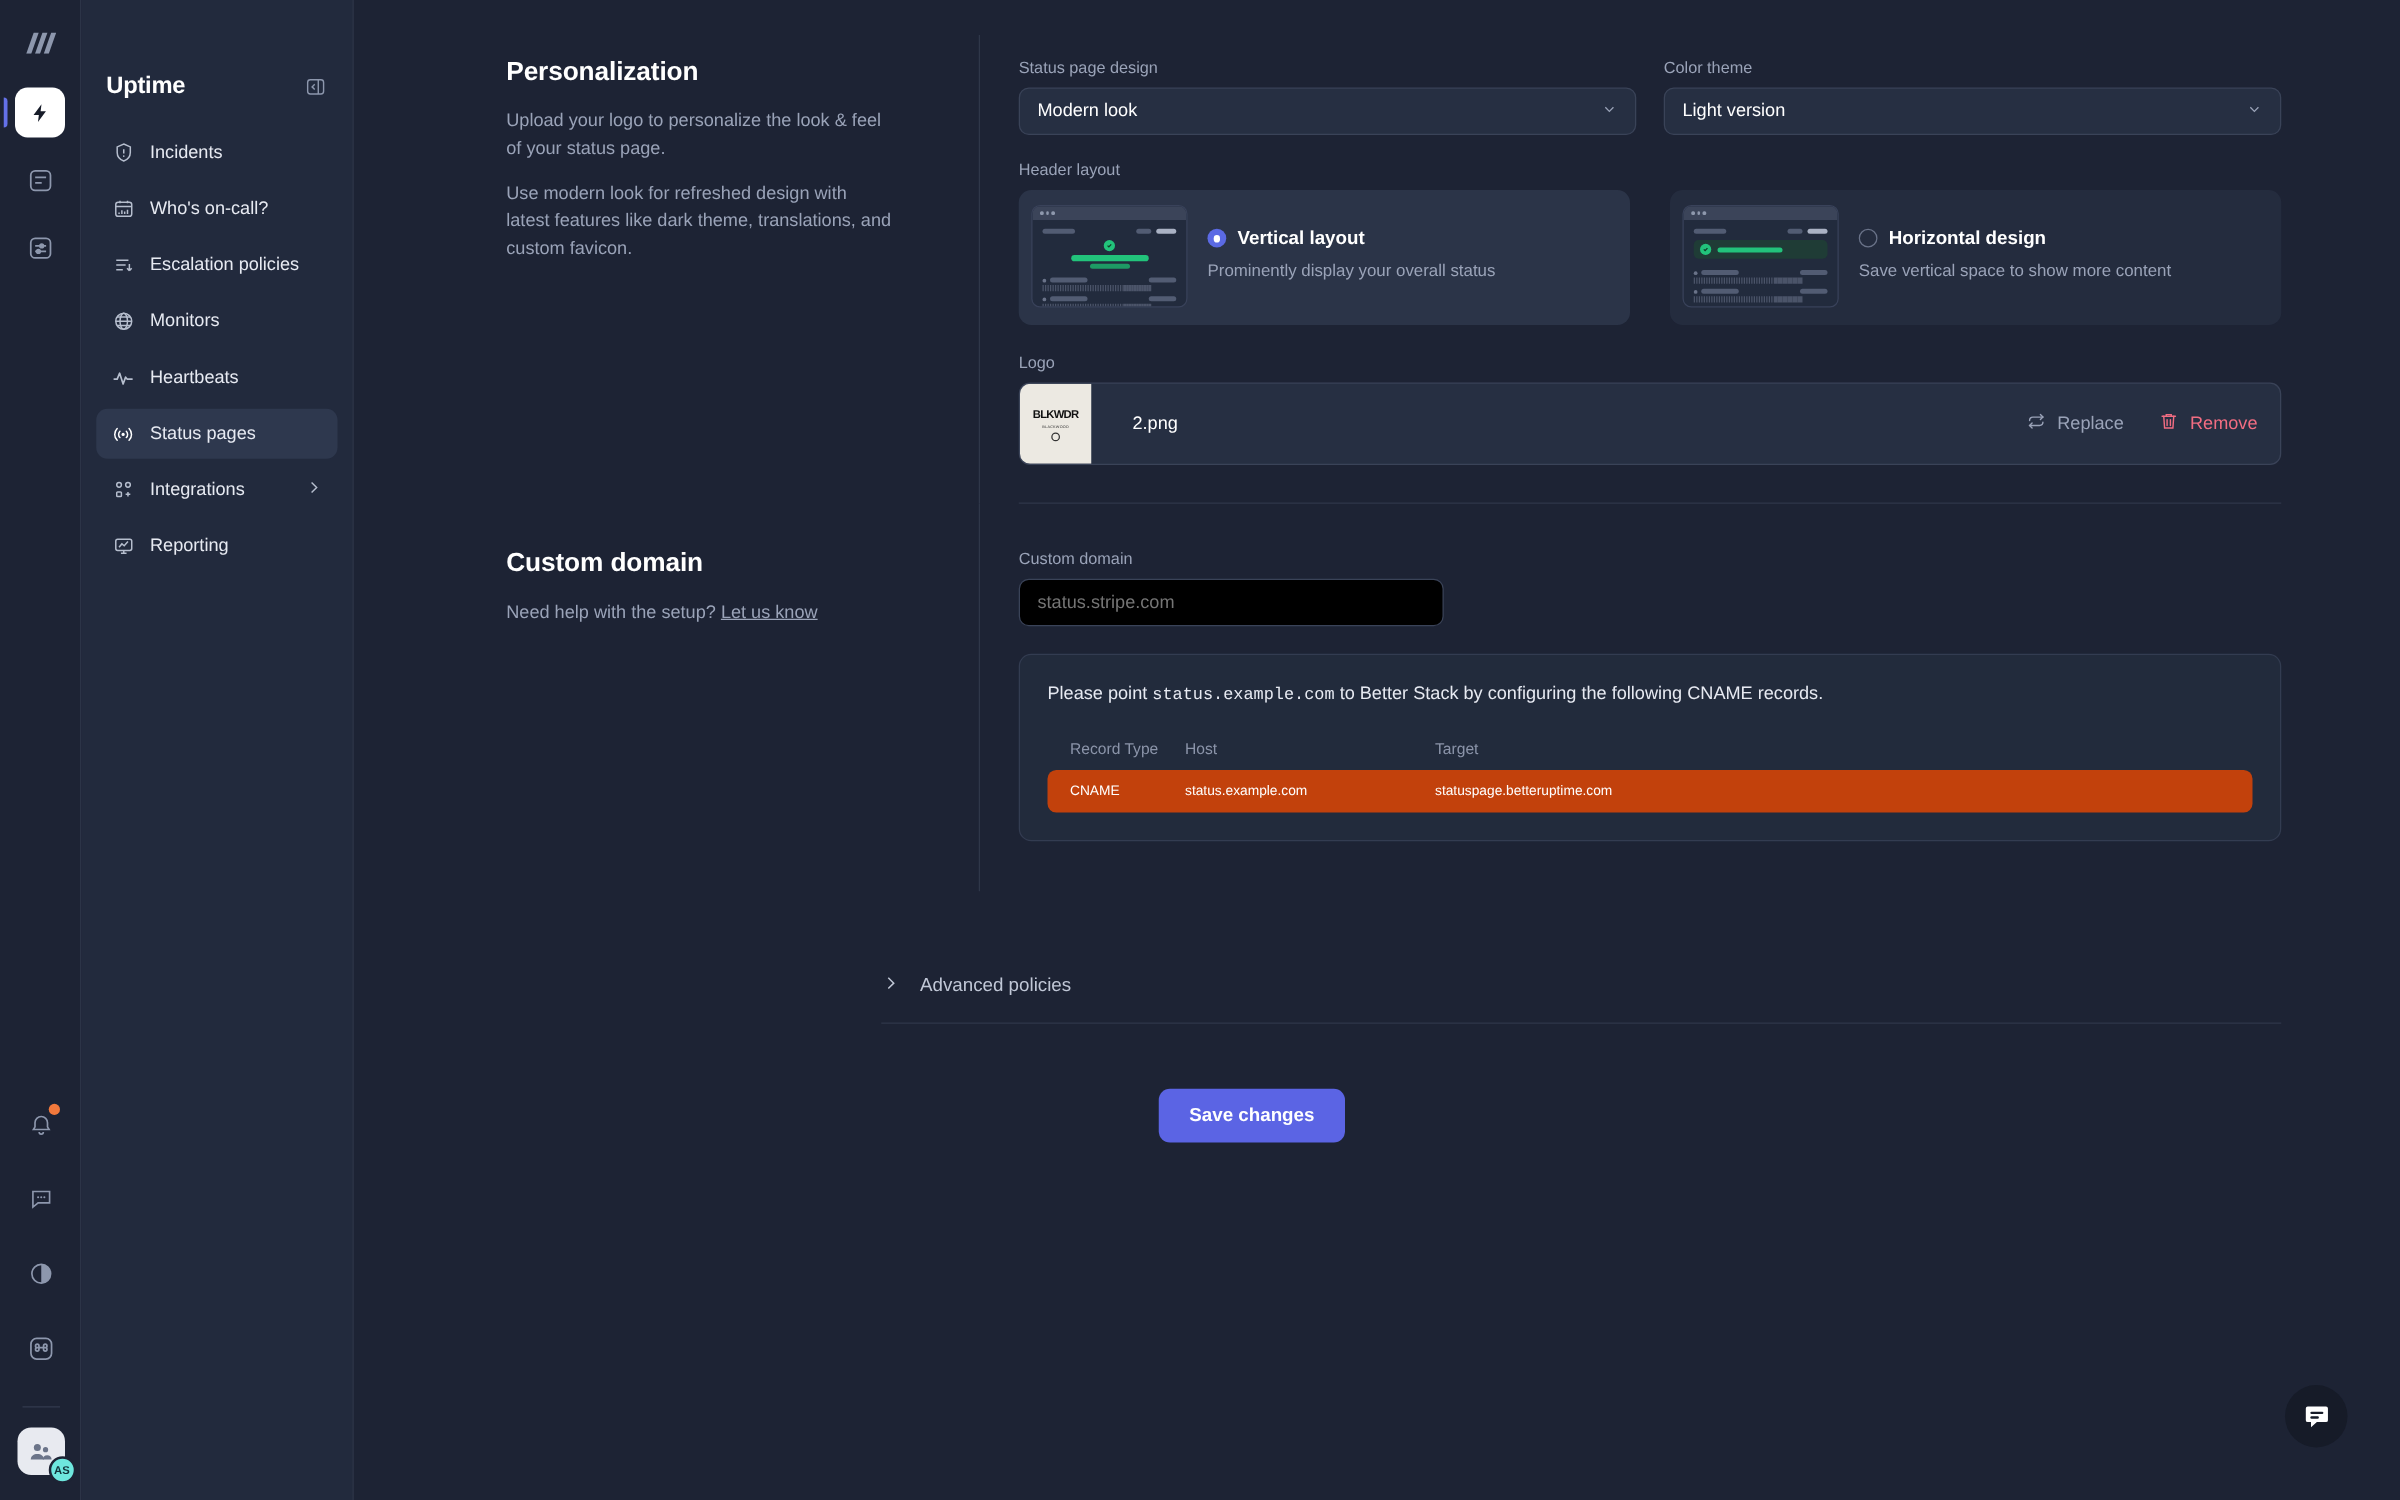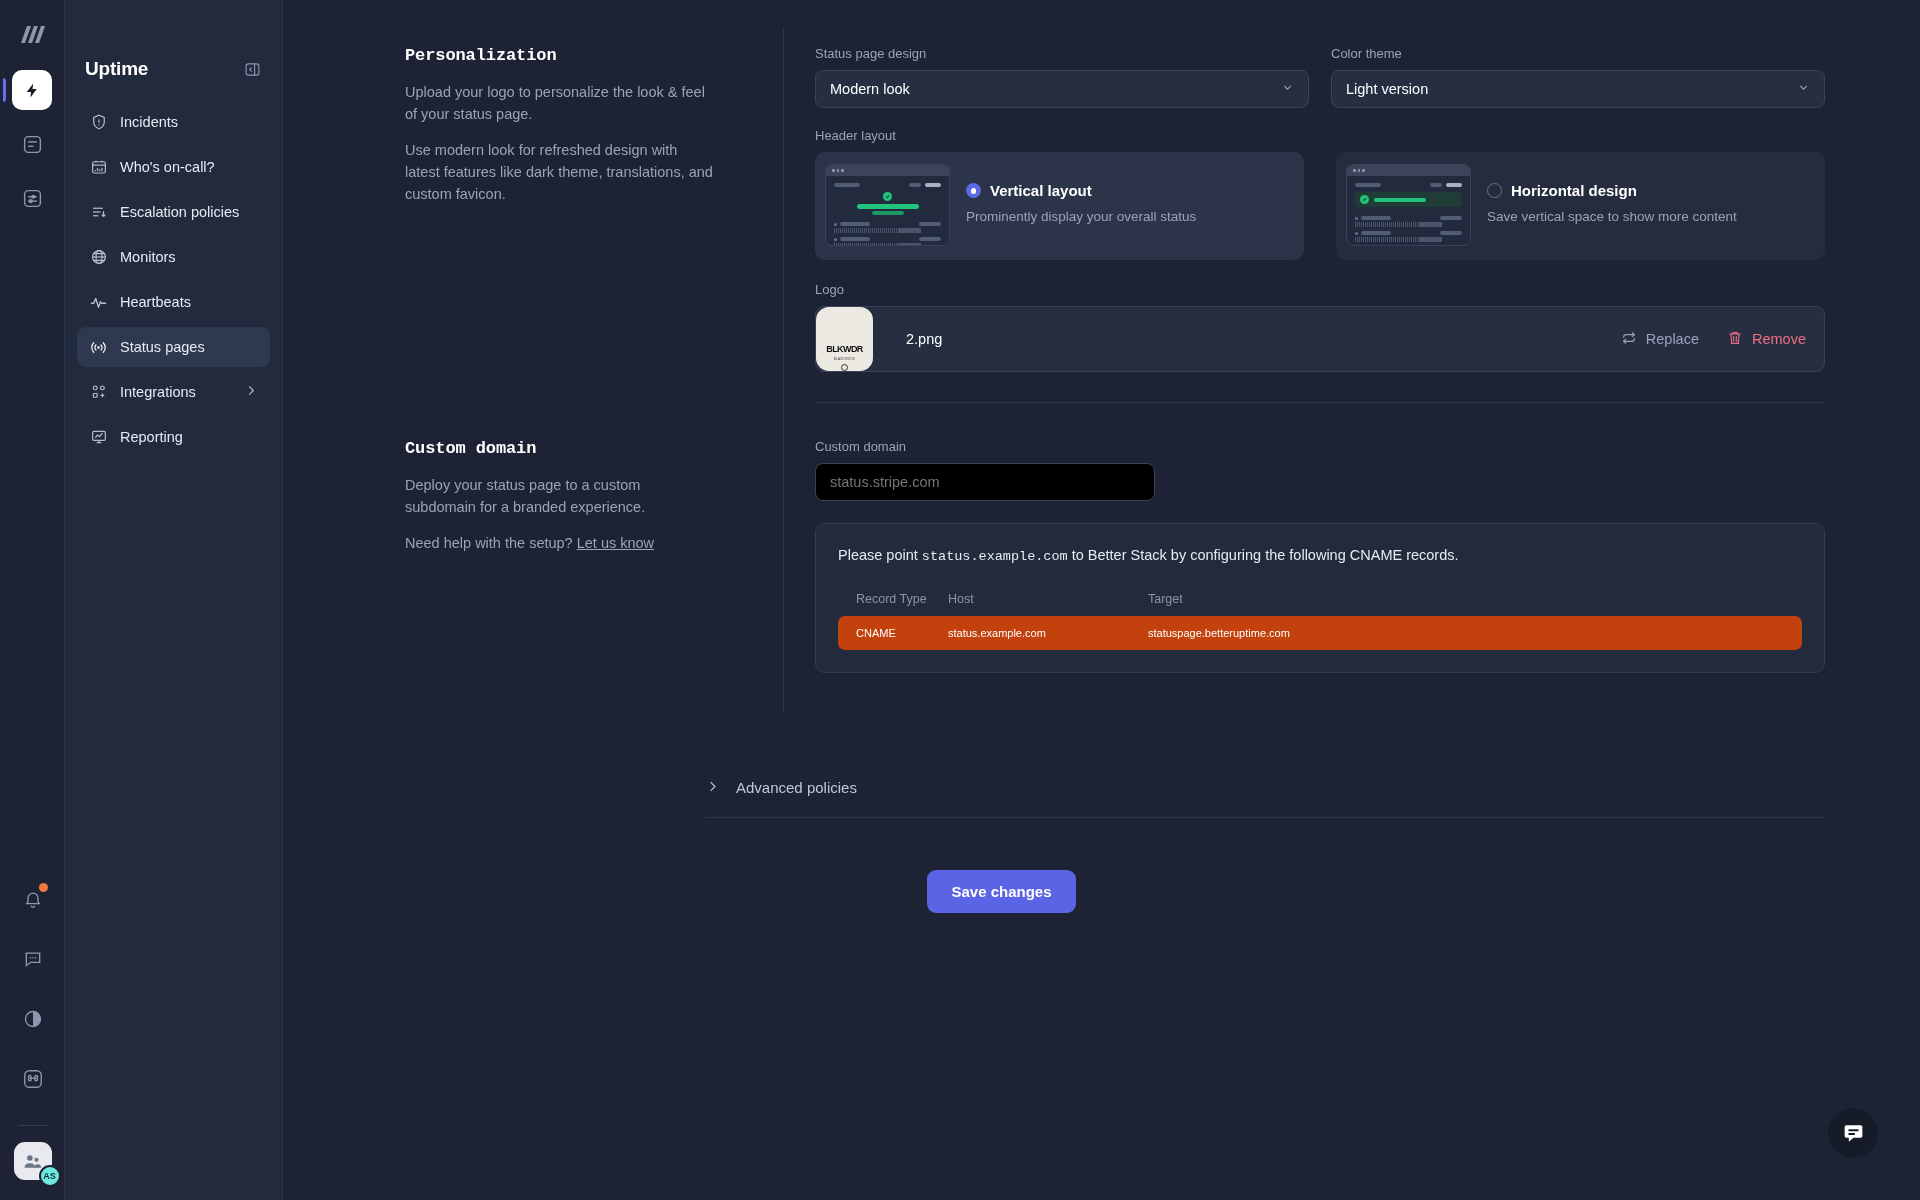--- a/index.html
+++ b/index.html
@@ -73,21 +73,21 @@
   .main { flex: 1; height: 1200px; position: relative; overflow: hidden; }
   .content { padding: 28px 0 0 0; }
 
   .section { display: flex; position: relative; }
   .sec-left { width: 500px; flex: 0 0 500px; padding: 18px 40px 0 122px; }
   .sec-right { flex: 1; padding: 18px 95px 0 32px; position: relative; }
   .sec-right::before {
     content: ""; position: absolute; left: 0; top: 0; bottom: 0; width: 1px;
     background: #2f3749;
   }
-  .sec-title { color: #ffffff; font-size: 17px; font-weight: 700; margin-bottom: 16px; letter-spacing: -0.1px; font-family: Liberation Mono, monospace; }
+  .sec-title { color: #ffffff; font-size: 21px; font-weight: 700; margin-bottom: 16px; letter-spacing: -0.1px; }
   .sec-p { color: #9aa3b8; font-size: 14.5px; line-height: 1.52; margin-bottom: 14px; max-width: 310px; }
   .sec-p a { color: #9aa3b8; text-decoration: underline; }
 
   .field-label { color: #9aa3b8; font-size: 13px; margin-bottom: 9px; }
   .row2 { display: flex; gap: 22px; margin-bottom: 20px; }
   .col { flex: 1; }
   .select {
     height: 38px; border: 1px solid #3a4358; border-radius: 8px;
     background: #262f42; display: flex; align-items: center; justify-content: space-between;
     padding: 0 14px; color: #ffffff; font-size: 14.5px; cursor: pointer;
@@ -128,21 +128,21 @@
   .radio { width: 15px; height: 15px; border-radius: 50%; border: 1.5px solid #6a7389; flex: 0 0 15px; }
   .radio.on { border: none; background: #5b6ae4; display:flex; align-items:center; justify-content:center; }
   .radio.on::after { content:""; width: 5.5px; height: 5.5px; border-radius:50%; background:#fff; }
   .lay-desc { color: #9aa3b8; font-size: 13.5px; line-height: 1.5; }
 
   .logo-box {
     border: 1px solid #3a4358; border-radius: 9px; background: #262f42;
     display: flex; align-items: center; height: 66px; overflow: hidden;
   }
   .logo-thumb { width: 57px; height: 64px; background: #ece9e2; flex: 0 0 57px;
-    display:flex; align-items:center; justify-content:flex-end; flex-direction: column; gap: 3px; border-radius: 13px; }
+    display:flex; align-items:center; justify-content:center; flex-direction: column; gap: 3px; }
   .logo-mark { font-size: 9px; font-weight: 900; color: #111; letter-spacing:-0.6px; font-family: "Liberation Sans", sans-serif; }
   .logo-sub { font-size: 3px; color: #333; letter-spacing: 0.2px; }
   .logo-seal { width: 7px; height: 7px; border-radius: 50%; border: 0.6px solid #333; }
   .logo-name { flex: 1; color: #ffffff; font-size: 14.5px; padding-left: 33px; }
   .logo-actions { display: flex; align-items: center; gap: 28px; padding-right: 18px; }
   .act { display: flex; align-items: center; gap: 9px; font-size: 14.5px; cursor: pointer; }
   .act.replace { color: #9aa3b8; }
   .act.remove { color: #f26d82; }
 
   .divider-h { height: 1px; background: #2f3749; margin: 30px 0 0 0; }
@@ -726,21 +726,20 @@
             </div>
           </div>
 
           <div class="divider-h"></div>
         </div>
       </div>
 
       <div class="section">
         <div class="sec-left" style="padding-top:36px">
           <div class="sec-title">Custom domain</div>
-          <div class="sec-p">Deploy your status page to a custom subdomain for a branded experience.</div>
           <div class="sec-p">
             <span>Need help with the setup? </span><a href="#">Let us know</a>
           </div>
         </div>
 
         <div class="sec-right" style="padding-top:36px;padding-bottom:40px">
           <div class="field-label">Custom domain</div>
           <input class="input" style="font-family: &quot;Liberation Sans&quot;, sans-serif; outline: none;" placeholder="status.stripe.com">
 
           <div class="note">

